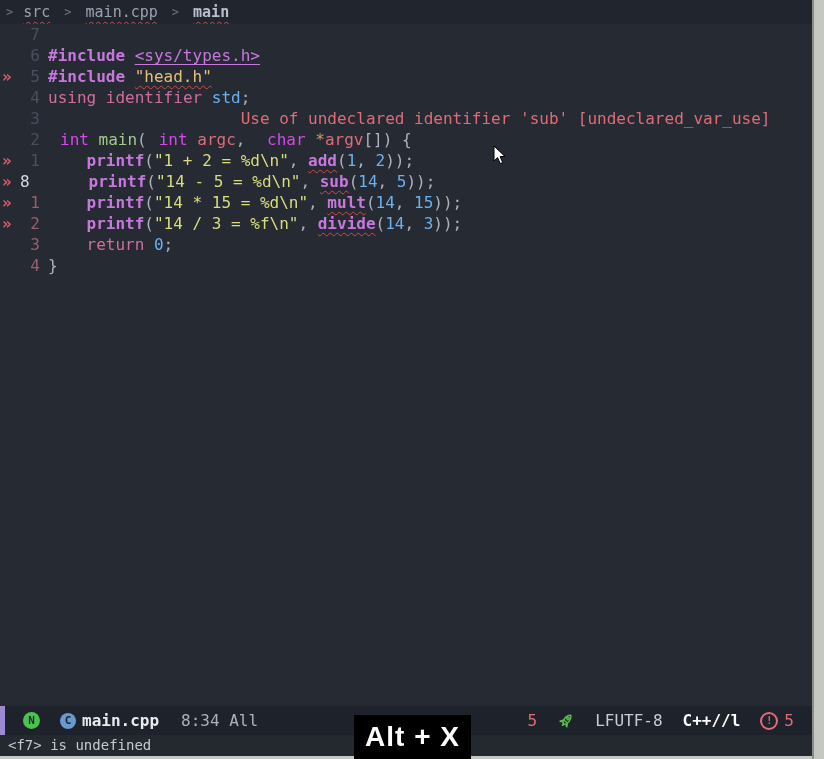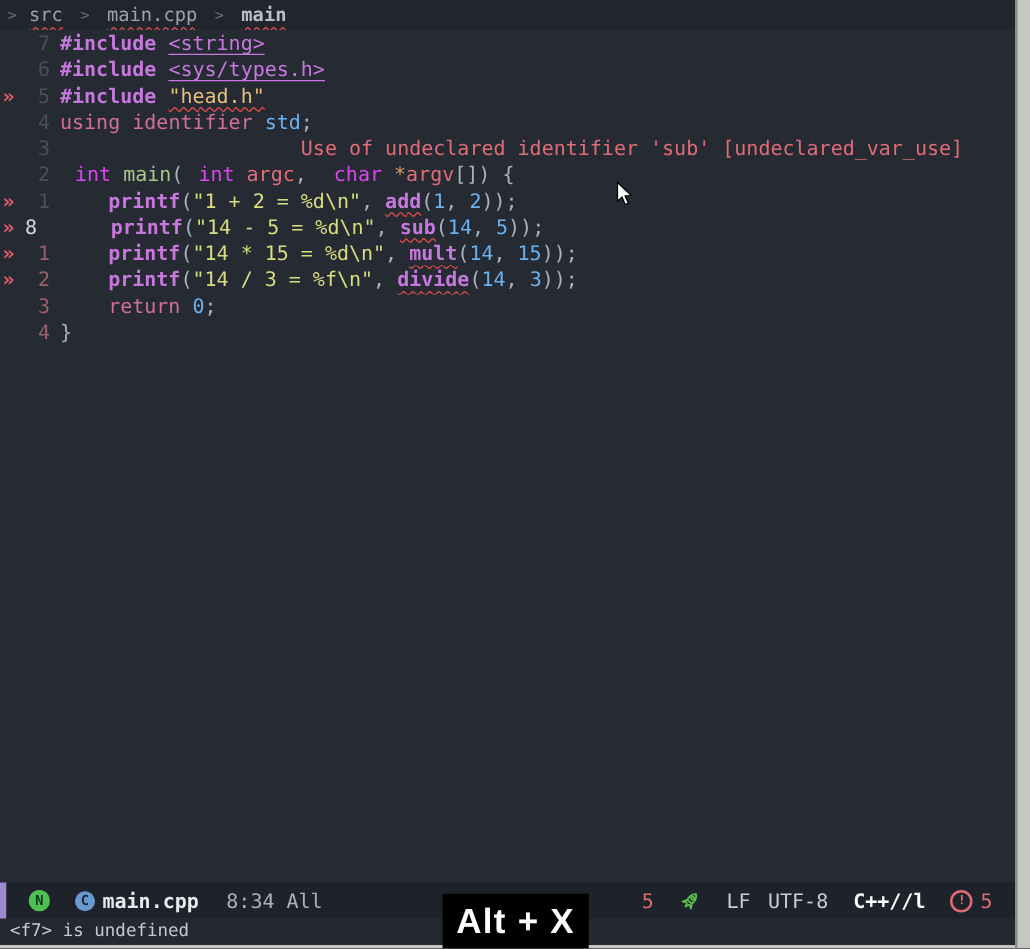--- a/index.html
+++ b/index.html
@@ -40,21 +40,21 @@
               display:flex;align-items:center;color:#9da5b4;font-size:16px;}
   .modebar{width:5px;height:29px;background:#9a8bd0;margin-right:18px;}
   .circle{display:inline-flex;align-items:center;justify-content:center;border-radius:50%;
           font-weight:bold;}
   .nicon{width:17px;height:17px;background:#4cc152;color:#15341a;font-size:11px;margin-right:20px;}
   .cicon{width:16px;height:16px;background:#6a98d0;color:#1e222a;font-size:11px;margin-right:6px;}
   .fname{color:#e8eaee;font-weight:bold;margin-right:22px;}
   .pos{color:#aab1bf;}
   .sl-right{margin-left:auto;display:flex;align-items:center;gap:20px;padding-right:18px;}
   .warn5{color:#e06c75;}
-  .lfenc{color:#c8cdd5;display:flex;gap:14px;}
+  .lfenc{color:#c8cdd5;display:flex;}
   .ftype{color:#ffffff;font-weight:bold;}
   .errgrp{display:flex;align-items:center;gap:6px;color:#e06c75;}
   .erricon{width:14px;height:14px;border:2px solid #e06c75;border-radius:50%;color:#e06c75;
            font-size:10px;font-weight:bold;display:inline-flex;align-items:center;justify-content:center;}
   
   .cmdline{position:absolute;top:735px;left:0;right:12px;height:21px;background:#24282f;
            color:#c5cad3;font-size:14px;line-height:21px;padding-left:8px;}
   .hstrip{position:absolute;bottom:0;left:0;right:12px;height:3px;background:#c5c8c0;}
   .vscroll{position:absolute;top:0;right:0;width:12px;height:759px;background:#c5c8c0;
            border-left:2px solid #8a8f86;box-sizing:border-box;}
@@ -74,21 +74,21 @@
     <span class="lead">&gt;</span>
     <span class="crumb">src</span>
     <span class="csep">&gt;</span>
     <span class="crumb">main.cpp</span>
     <span class="csep">&gt;</span>
     <span class="crumb last">main</span>
   </div>
 
   <div class="editor">
     <div>
-        <div class="line"><span class="sign"></span><span class="lnum above">7</span><span class="ctext"><span class="tk-kw">#include</span><span class="tk-pl"> </span><span class="tk-inc">&lt;string&gt;</span></span></div>
+        <div class="line"><span class="sign"></span><span class="lnum above">7</span></div>
         <div class="line"><span class="sign"></span><span class="lnum above">6</span><span class="ctext"><span class="tk-kw">#include</span><span class="tk-pl"> </span><span class="tk-inc">&lt;sys/types.h&gt;</span></span></div>
         <div class="line"><span class="sign">»</span><span class="lnum above">5</span><span class="ctext"><span class="tk-kw">#include</span><span class="tk-pl"> </span><span class="tk-strh">"head.h"</span></span></div>
         <div class="line"><span class="sign"></span><span class="lnum above">4</span><span class="ctext"><span class="tk-kw2">using</span><span class="tk-pl"> </span><span class="tk-kw2">identifier</span><span class="tk-pl"> </span><span class="tk-num">std</span><span class="tk-pl">;</span></span></div>
         <div class="line"><span class="sign"></span><span class="lnum above">3</span><span class="ctext"><span class="tk-err">                    Use of undeclared identifier 'sub' [undeclared_var_use]</span></span></div>
         <div class="line"><span class="sign"></span><span class="lnum above">2</span><span class="ctext"><span class="tk-type">int</span><span class="tk-pl"> </span><span class="tk-fn">main</span><span class="tk-pl">(</span><span class="tk-type">int</span><span class="tk-pl"> </span><span class="tk-param">argc</span><span class="tk-pl">, </span><span class="tk-type">char</span><span class="tk-pl"> </span><span class="tk-op">*</span><span class="tk-param">argv</span><span class="tk-pl">[]) {</span></span></div>
         <div class="line"><span class="sign">»</span><span class="lnum above">1</span><span class="ctext"><span class="tk-pl">    </span><span class="tk-kw">printf</span><span class="tk-pl">(</span><span class="tk-str">"1 + 2 = %d\n"</span><span class="tk-pl">, </span><span class="tk-fnu">add</span><span class="tk-pl">(</span><span class="tk-num">1</span><span class="tk-pl">, </span><span class="tk-num">2</span><span class="tk-pl">));</span></span></div>
         <div class="line"><span class="sign">»</span><span class="lnum cur">8</span><span class="ctext"><span class="tk-pl">    </span><span class="tk-kw">printf</span><span class="tk-pl">(</span><span class="tk-str">"14 - 5 = %d\n"</span><span class="tk-pl">, </span><span class="tk-fnu">sub</span><span class="tk-pl">(</span><span class="tk-num">14</span><span class="tk-pl">, </span><span class="tk-num">5</span><span class="tk-pl">));</span></span></div>
         <div class="line"><span class="sign">»</span><span class="lnum below">1</span><span class="ctext"><span class="tk-pl">    </span><span class="tk-kw">printf</span><span class="tk-pl">(</span><span class="tk-str">"14 * 15 = %d\n"</span><span class="tk-pl">, </span><span class="tk-fnu">mult</span><span class="tk-pl">(</span><span class="tk-num">14</span><span class="tk-pl">, </span><span class="tk-num">15</span><span class="tk-pl">));</span></span></div>
         <div class="line"><span class="sign">»</span><span class="lnum below">2</span><span class="ctext"><span class="tk-pl">    </span><span class="tk-kw">printf</span><span class="tk-pl">(</span><span class="tk-str">"14 / 3 = %f\n"</span><span class="tk-pl">, </span><span class="tk-fnu">divide</span><span class="tk-pl">(</span><span class="tk-num">14</span><span class="tk-pl">, </span><span class="tk-num">3</span><span class="tk-pl">));</span></span></div>
         <div class="line"><span class="sign"></span><span class="lnum below">3</span><span class="ctext"><span class="tk-pl">    </span><span class="tk-kw2">return</span><span class="tk-pl"> </span><span class="tk-num">0</span><span class="tk-pl">;</span></span></div>

